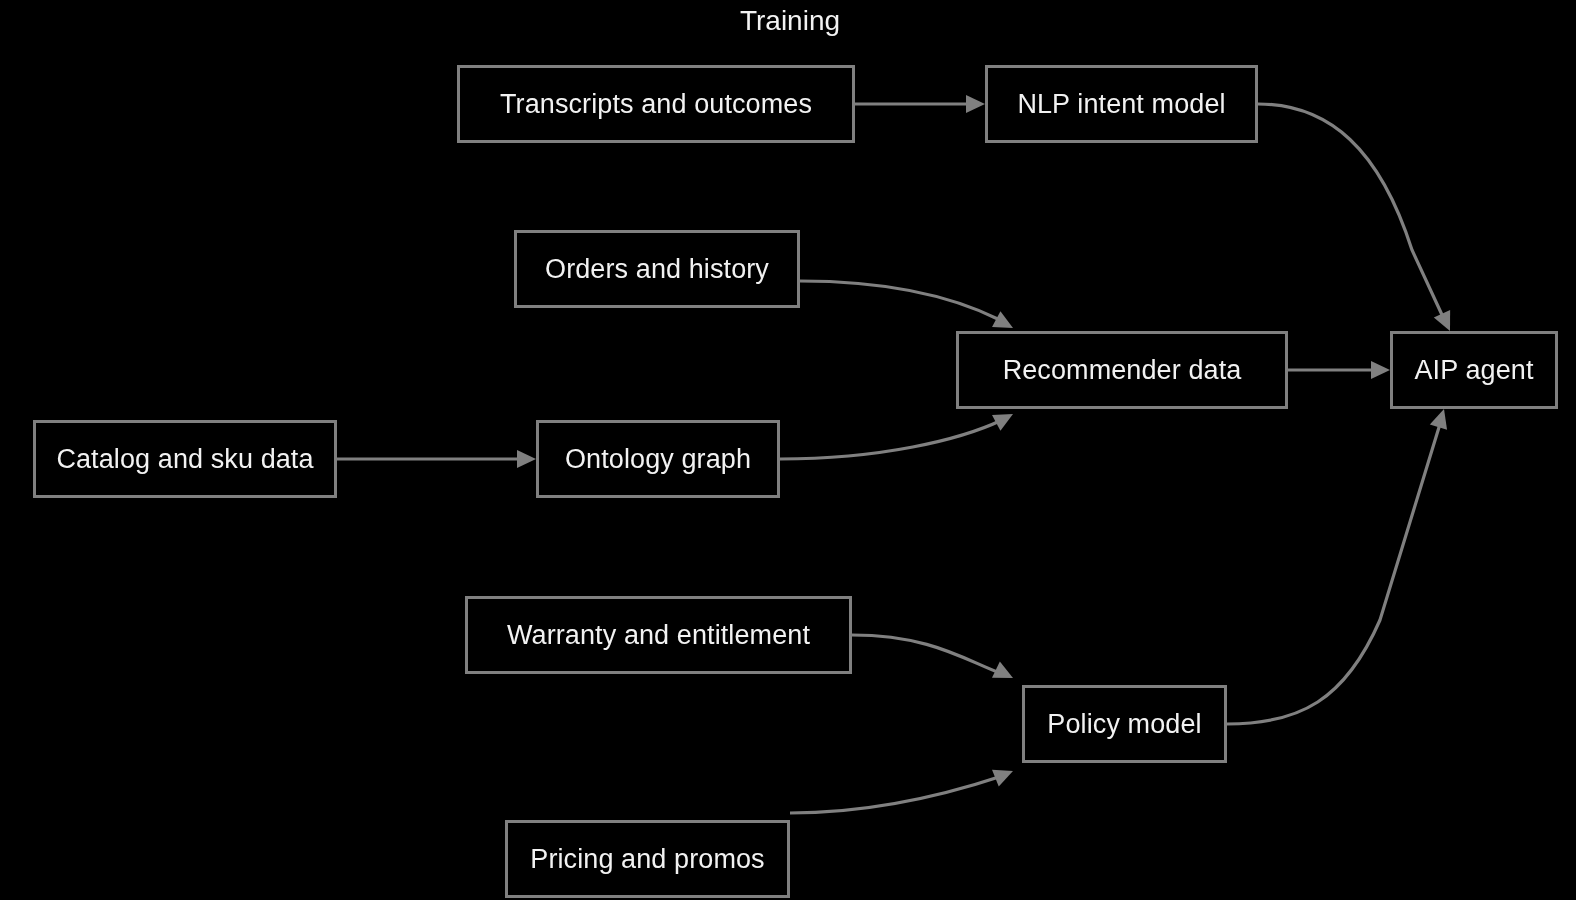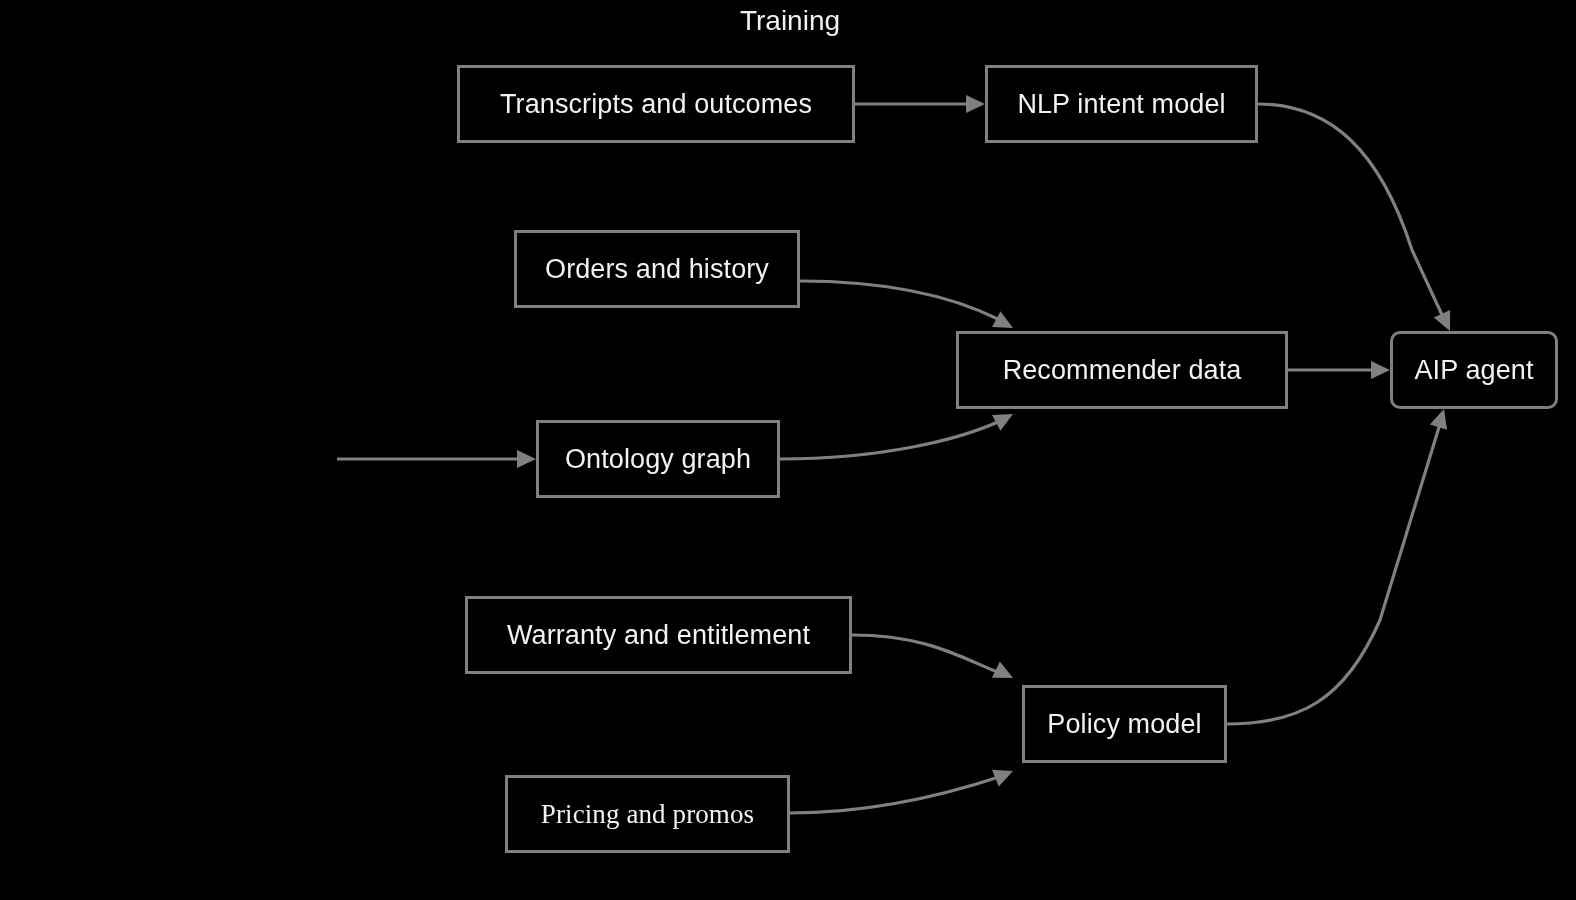--- a/index.html
+++ b/index.html
@@ -88,28 +88,31 @@
     </div>
     <div class="node" style="left: 985px; top: 65px; width: 273px; height: 78px; border-color: rgb(128, 128, 128); background: rgb(0, 0, 0); color: rgb(242, 242, 242);">
       <span class="node-label">NLP intent model</span>
     </div>
     <div class="node" style="left: 514px; top: 230px; width: 286px; height: 78px; border-color: rgb(128, 128, 128); background: rgb(0, 0, 0); color: rgb(242, 242, 242);">
       <span class="node-label">Orders and history</span>
     </div>
     <div class="node" style="left: 956px; top: 331px; width: 332px; height: 78px; border-color: rgb(128, 128, 128); background: rgb(0, 0, 0); color: rgb(242, 242, 242);">
       <span class="node-label">Recommender data</span>
     </div>
-    <div class="node" style="left: 1390px; top: 331px; width: 168px; height: 78px; border-color: rgb(128, 128, 128); background: rgb(0, 0, 0); color: rgb(242, 242, 242); border-radius: 10px;">
+    <div class="node" style="left: 1390px; top: 331px; width: 168px; height: 78px; border-color: rgb(128, 128, 128); background: rgb(0, 0, 0); color: rgb(242, 242, 242);">
       <span class="node-label">AIP agent</span>
+    </div>
+    <div class="node" style="left: 33px; top: 420px; width: 304px; height: 78px; border-color: rgb(128, 128, 128); background: rgb(0, 0, 0); color: rgb(242, 242, 242);">
+      <span class="node-label">Catalog and sku data</span>
     </div>
     <div class="node" style="left: 536px; top: 420px; width: 244px; height: 78px; border-color: rgb(128, 128, 128); background: rgb(0, 0, 0); color: rgb(242, 242, 242);">
       <span class="node-label">Ontology graph</span>
     </div>
     <div class="node" style="left: 1022px; top: 685px; width: 205px; height: 78px; border-color: rgb(128, 128, 128); background: rgb(0, 0, 0); color: rgb(242, 242, 242);">
       <span class="node-label">Policy model</span>
     </div>
     <div class="node" style="left: 465px; top: 596px; width: 387px; height: 78px; border-color: rgb(128, 128, 128); background: rgb(0, 0, 0); color: rgb(242, 242, 242);">
       <span class="node-label">Warranty and entitlement</span>
     </div>
-    <div class="node" style="left: 505px; top: 775px; width: 285px; height: 78px; border-color: rgb(128, 128, 128); background: rgb(0, 0, 0); color: rgb(242, 242, 242); font-family: Liberation Serif, serif;">
+    <div class="node" style="left: 505px; top: 820px; width: 285px; height: 78px; border-color: rgb(128, 128, 128); background: rgb(0, 0, 0); color: rgb(242, 242, 242);">
       <span class="node-label">Pricing and promos</span>
     </div>
   </div>
 
 </body></html>

